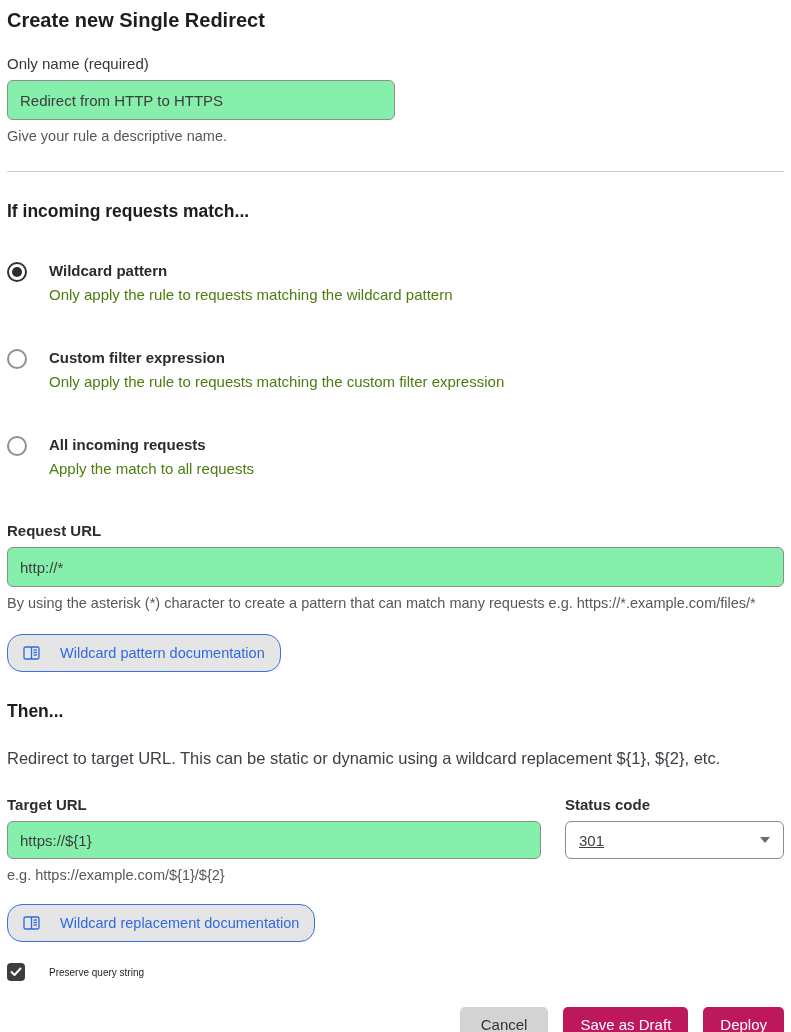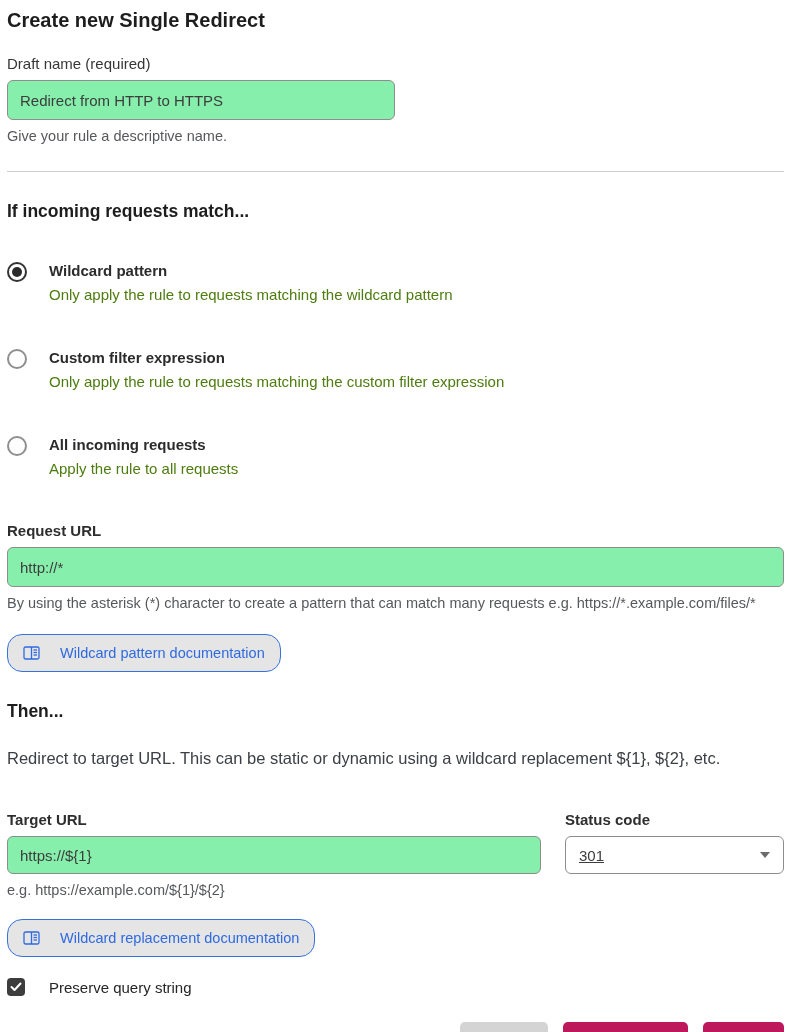--- a/index.html
+++ b/index.html
@@ -81,21 +81,21 @@
     font-size: 14.5px; font-family: "Liberation Sans", sans-serif;
     cursor: pointer; margin-top: 21px;
   }
   .doc-button svg { display: block; }
 
   .then-desc {
     font-size: 16.5px; color: #3c4046;
     margin-top: 26px; line-height: 21px;
   }
 
-  .row { display: flex; gap: 24px; margin-top: 42px; }
+  .row { display: flex; gap: 24px; margin-top: 27px; }
   .col-left { width: 546px; }
   .col-right { width: 224px; }
   .row .field-label { margin-top: 0; }
 
   .select-box {
     display: flex; align-items: center; justify-content: space-between;
     height: 38px; border: 1px solid #8d8d8d; border-radius: 6px;
     padding: 0 13px; font-size: 15px; color: #3d3d3d;
     background: #fff; cursor: pointer; text-decoration: underline;
   }
@@ -106,42 +106,42 @@
     border-top: 6px solid #6b6b6b;
   }
 
   .checkbox-row { display: flex; align-items: center; gap: 24px; margin-top: 21px; cursor: pointer; }
   .checkbox {
     width: 18px; height: 18px; border-radius: 4px;
     background: #3d3d3d;
     display: flex; align-items: center; justify-content: center;
     flex: 0 0 auto;
   }
-  .checkbox-label { font-size: 15px; color: #262626; }
+  .checkbox-label { font-size: 10px; color: #262626; }
 
   .actions {
     display: flex; justify-content: flex-end; gap: 15px;
     margin-top: 26px;
   }
   .btn {
     height: 34px; border: none; border-radius: 5px;
     font-size: 15px; font-family: "Liberation Sans", sans-serif;
     cursor: pointer; padding: 0 17px;
   }
   .btn-cancel { background: #d4d4d4; color: #333333; padding: 0 21px; }
   .btn-primary { background: #be185d; color: #ffffff; }
 </style>
 </head>
 <body>
 
 <div class="container">
 
   <h1 class="page-title">Create new Single Redirect</h1>
 
-  <div class="field-label">Draft name (required)</div>
+  <div class="field-label">Only name (required)</div>
   <input class="text-input rule-name-input" type="text" value="Redirect from HTTP to HTTPS" style="">
   <div class="help-text">Give your rule a descriptive name.</div>
 
   <hr class="divider">
 
   <h2 class="section-heading">If incoming requests match...</h2>
 
   <div class="radio-group">
 
     <div class="radio-item selected">
@@ -157,21 +157,21 @@
       <span class="radio-texts">
         <span class="radio-label">Custom filter expression</span>
         <span class="radio-desc">Only apply the rule to requests matching the custom filter expression</span>
       </span>
     </div>
 
     <div class="radio-item">
       <span class="radio-circle"></span>
       <span class="radio-texts">
         <span class="radio-label">All incoming requests</span>
-        <span class="radio-desc">Apply the rule to all requests</span>
+        <span class="radio-desc">Apply the match to all requests</span>
       </span>
     </div>
 
   </div>
 
   <div class="field-label bold request-url-label">Request URL</div>
   <input class="text-input full-width" type="text" value="http://*" style="">
   <div class="help-text">By using the asterisk (*) character to create a pattern that can match many requests e.g. https://*.example.com/files/*</div>
 
   <button class="doc-button">

